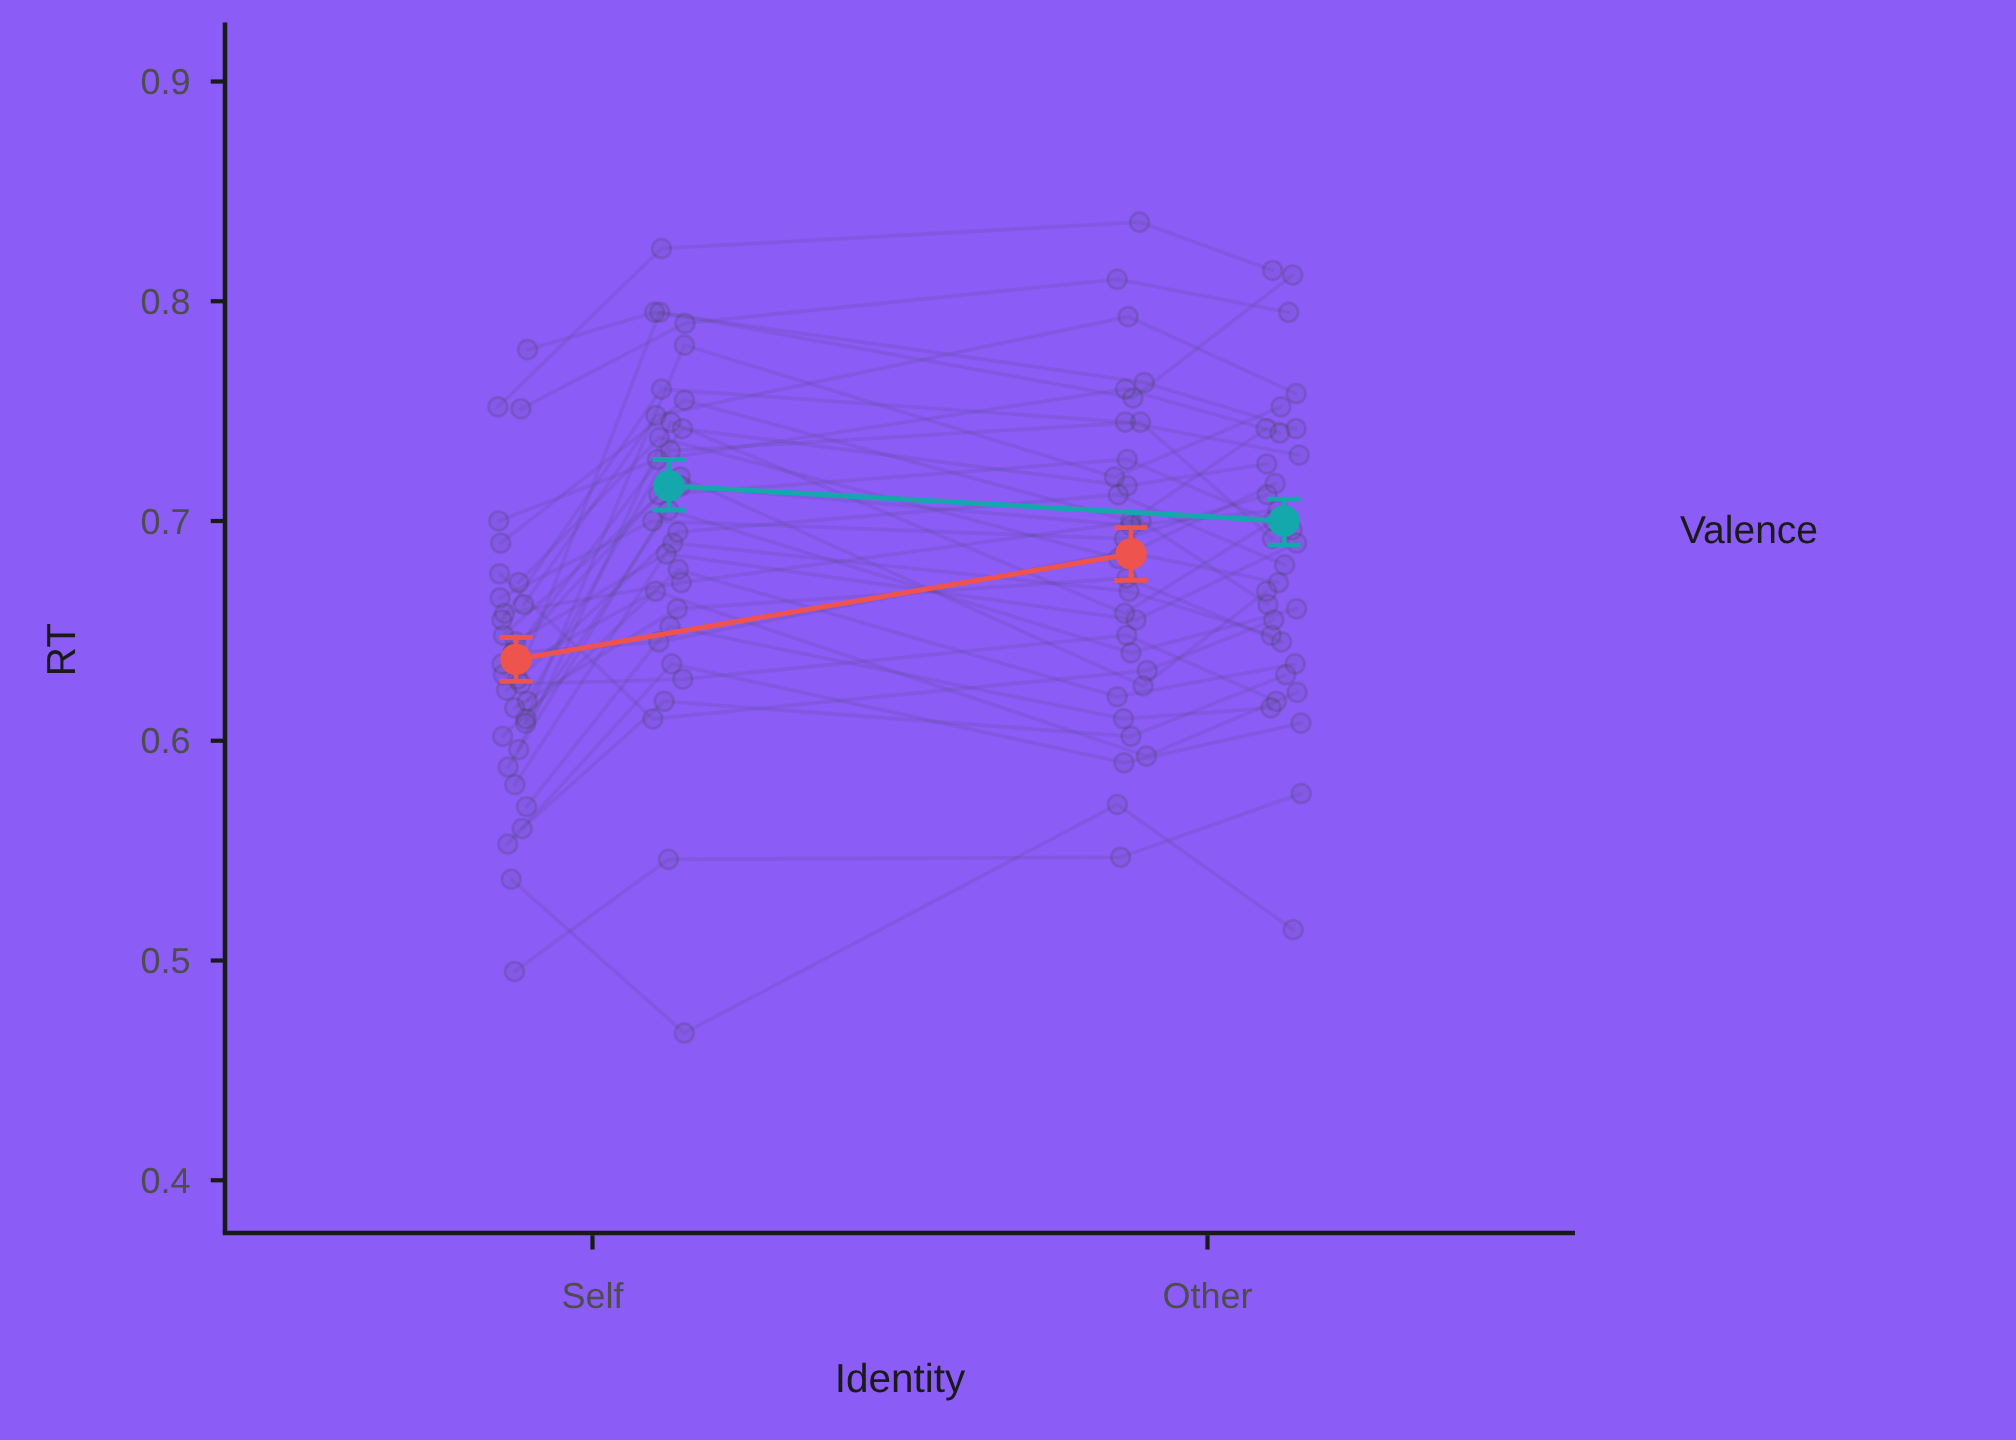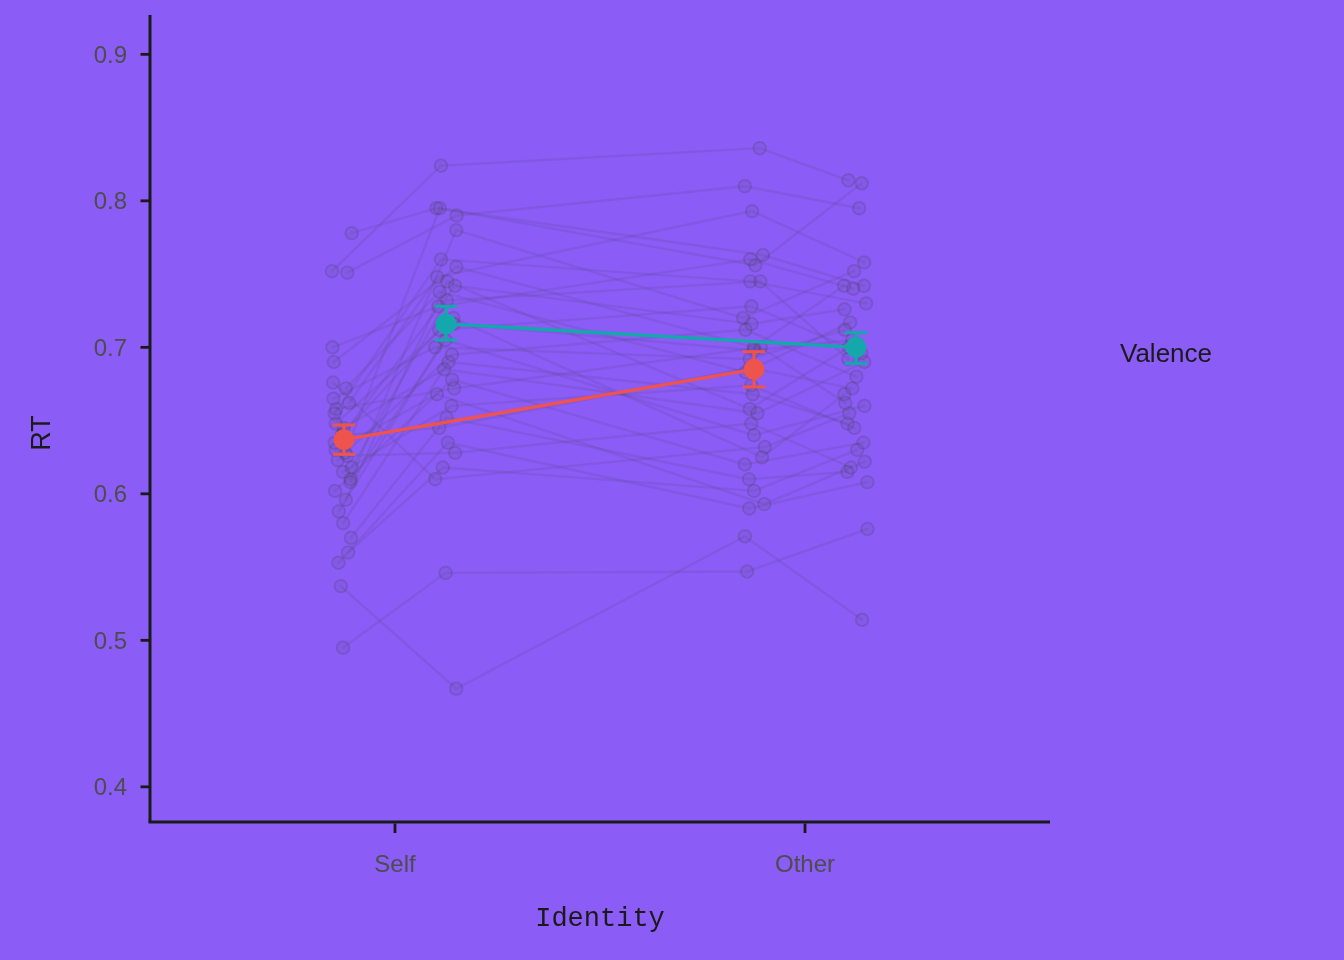--- a/index.html
+++ b/index.html
@@ -2,21 +2,21 @@
 <html><head>
 <meta charset="utf-8">
 <style>
   html,body{margin:0;padding:0;background:#ffffff;}
   .figure{
     position:relative;width:1344px;height:960px;background:#8b5cf6;overflow:hidden;
     font-family:"Liberation Sans","DejaVu Sans",sans-serif;color:#1a1a1a;
   }
   .figure svg{position:absolute;left:0;top:0;}
   .axis-title{position:absolute;font-size:27px;color:#1a1a1a;}
-  .x-title{left:150px;width:900px;top:904px;text-align:center;font-family:Liberation Mono, monospace;}
+  .x-title{left:150px;width:900px;top:904px;text-align:center;}
   .y-title{left:10px;top:419px;width:60px;height:28px;text-align:center;transform:rotate(-90deg);}
   .legend{position:absolute;left:1118px;top:338px;}
   .legend-title{font-size:26px;color:#1a1a1a;margin:0 0 20px 2px;}
   .legend-item{display:flex;align-items:center;height:40px;margin-bottom:12px;}
   .legend-key{width:46px;height:28px;margin-left:10px;flex:0 0 auto;}
   .legend-label{font-size:22px;color:#1a1a1a;margin-left:20px;}
 </style>
 </head>
 <body>
 

